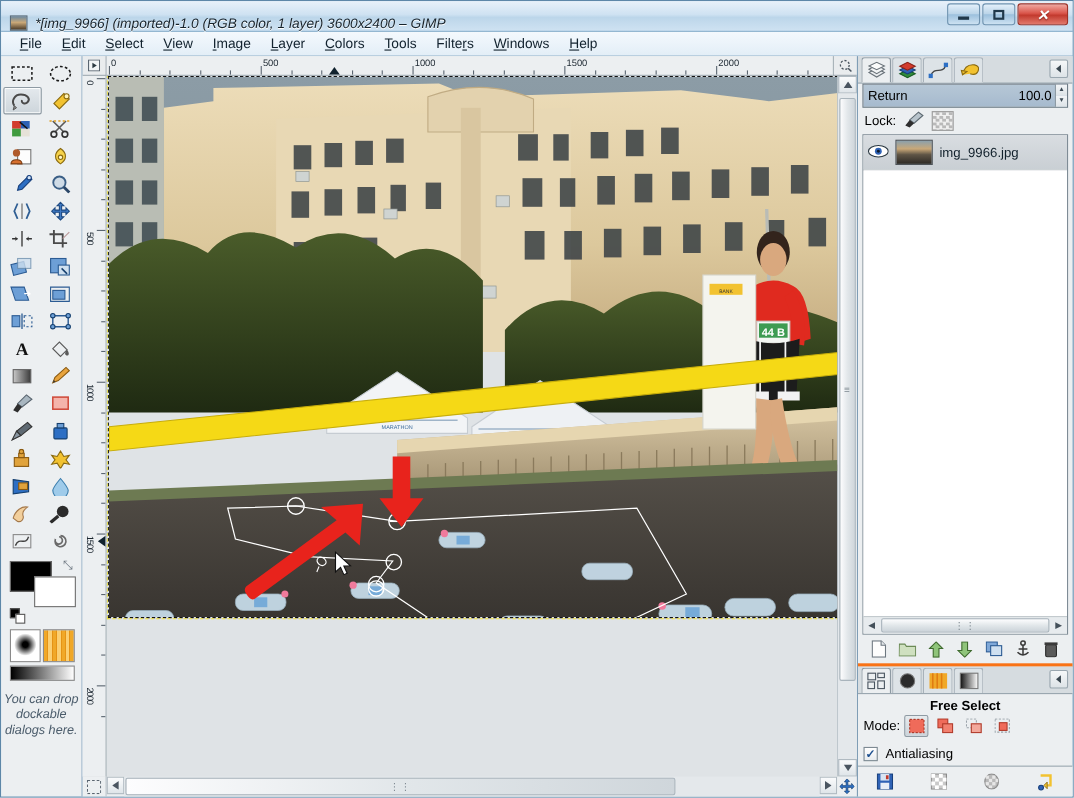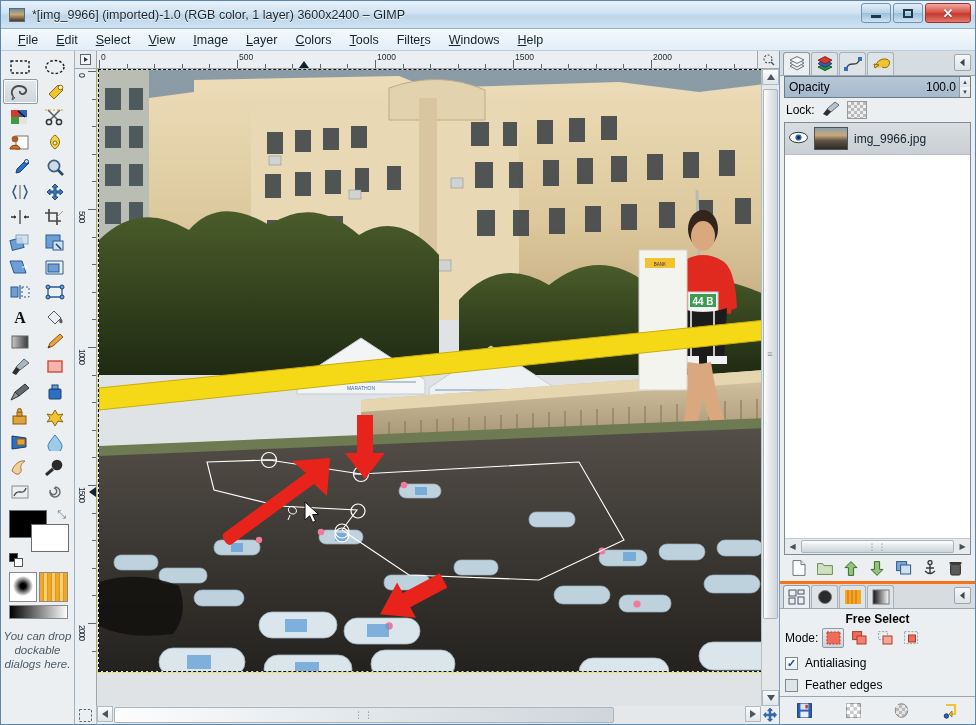--- a/index.html
+++ b/index.html
@@ -14,22 +14,23 @@
   .win{
     position:absolute; left:0; top:0; width:976px; height:725px;
     background:linear-gradient(180deg,#bcd6ea 0%,#a9c9e2 40%,#9dc0dc 100%);
     border:1px solid #5d87a8;
     display:flex; flex-direction:column;
   }
   
   .titlebar{
     height:28px; flex:0 0 28px; position:relative;
     background:linear-gradient(180deg,#e8f1f9 0%,#cfe2f2 45%,#bcd6ea 55%,#cfe2f2 100%);
-    display:flex; align-items:center; padding-left:8px;
+    display:flex; align-items:flex-end; padding-left:8px;
     border-bottom:1px solid #8fb3cf;
+    font-style:italic;
   }
   .title-ico{
     width:16px;height:14px;flex:0 0 16px;margin-right:7px;
     background:linear-gradient(180deg,#6d8aa0 0%,#caa878 45%,#4a3a28 100%);
     border:1px solid #5a6b78;
   }
   .title-txt{ font-size:12.5px; color:#17232c; text-shadow:0 1px 0 #fff; white-space:nowrap;}
   .wbtns{ position:absolute; right:4px; top:2px; display:flex; gap:2px; }
   .wb{
     width:30px;height:20px;border:1px solid #6f93b0;border-radius:3px;
@@ -110,21 +111,21 @@
   .sb-track{flex:1 1 auto;background:#e4e8eb;position:relative;padding:1px;}
   .sb-thumb{position:absolute;left:1px;right:1px;
     background:linear-gradient(90deg,#fdfdfe,#e2e7ea 50%,#cfd6db);border:1px solid #a9b4bc;border-radius:2px;
     display:flex;align-items:center;justify-content:center;}
   .grip{font-size:9px;color:#7d8890;letter-spacing:1px;}
   .bot-row{ height:18px;flex:0 0 18px; display:flex;}
   .qmask{width:22px;flex:0 0 22px;background:#eceff1;border-right:1px solid #b5bfc6;display:flex;align-items:center;justify-content:center;}
   .hscroll{flex:1 1 auto;background:#eceff1;display:flex;}
   .navbtn{width:18px;flex:0 0 18px;background:#eceff1;display:flex;align-items:center;justify-content:center;}
   
-  .imgcanvas{position:absolute;left:1px;top:0;width:669px;height:603px;overflow:hidden;
+  .imgcanvas{position:absolute;left:1px;top:0;width:669px;height:493px;overflow:hidden;
      border:1px dashed #111; outline:1px dashed #f2e23a;text-decoration:underline;}
   
   .rdock{ width:196px;flex:0 0 196px; background:#eceff1; border-left:1px solid #7f9db5;
     display:flex;flex-direction:column;}
   .dock-tabs{ height:25px;flex:0 0 25px; display:flex; align-items:flex-end; background:#d6dce0;
      border-bottom:1px solid #9aa7b0; position:relative; padding-left:3px;}
   .dtab{ width:27px;height:23px; display:flex;align-items:center;justify-content:center;
      border:1px solid #a8b2ba;border-bottom:none;background:#dde3e7;margin-right:1px;border-radius:3px 3px 0 0;}
   .dtab.active{ background:#eceff1; border-color:#8e9aa3;}
   .dmenu{position:absolute;right:4px;top:3px;width:17px;height:17px;border:1px solid #9aa7b0;
@@ -883,21 +884,21 @@
         </div>
         <div class="dmenu">
           <svg width="9" height="9">
               <path d="M6.5 0.8 L2 4.5 L6.5 8.2z" fill="#3a4750"></path>
             </svg>
         </div>
       </div>
 
 
       <div class="opacity">
-        <span class="op-lbl">Opacity</span>
+        <span class="op-lbl">Return</span>
         <span class="op-val">100.0</span>
         <div class="spin">
             <i>▲</i>
             <i>▼</i>
           </div>
       </div>
 
       <div class="row-lock">
         <span>Lock:</span>
         <span>
@@ -1042,24 +1043,20 @@
                 <rect x="4.5" y="4" width="7" height="7" fill="#ef6b5a" stroke="#b03a2a"></rect>
               </svg>
             </div>
         </div>
 
         <div class="opt-chk">
           <span class="cbox">✓</span>
           <span>Antialiasing</span>
         </div>
 
-        <div class="opt-chk">
-          <span class="cbox off"></span>
-          <span>Feather edges</span>
-        </div>
 
         <div class="opt-fill"></div>
 
         <div class="dock-bottom">
           <span class="tool-ico">
             <svg width="15" height="15">
                 <rect x="0.6" y="0.6" width="13.8" height="13.8" fill="#2f62b5" stroke="#173f7c"></rect>
                 <rect x="3.4" y="0.6" width="8" height="6" fill="#d8e4f2"></rect>
                 <rect x="3.4" y="8.6" width="8" height="5.8" fill="#e8eef6"></rect>
                 <rect x="8.4" y="1.8" width="2.4" height="3.6" fill="#c0392b"></rect>

